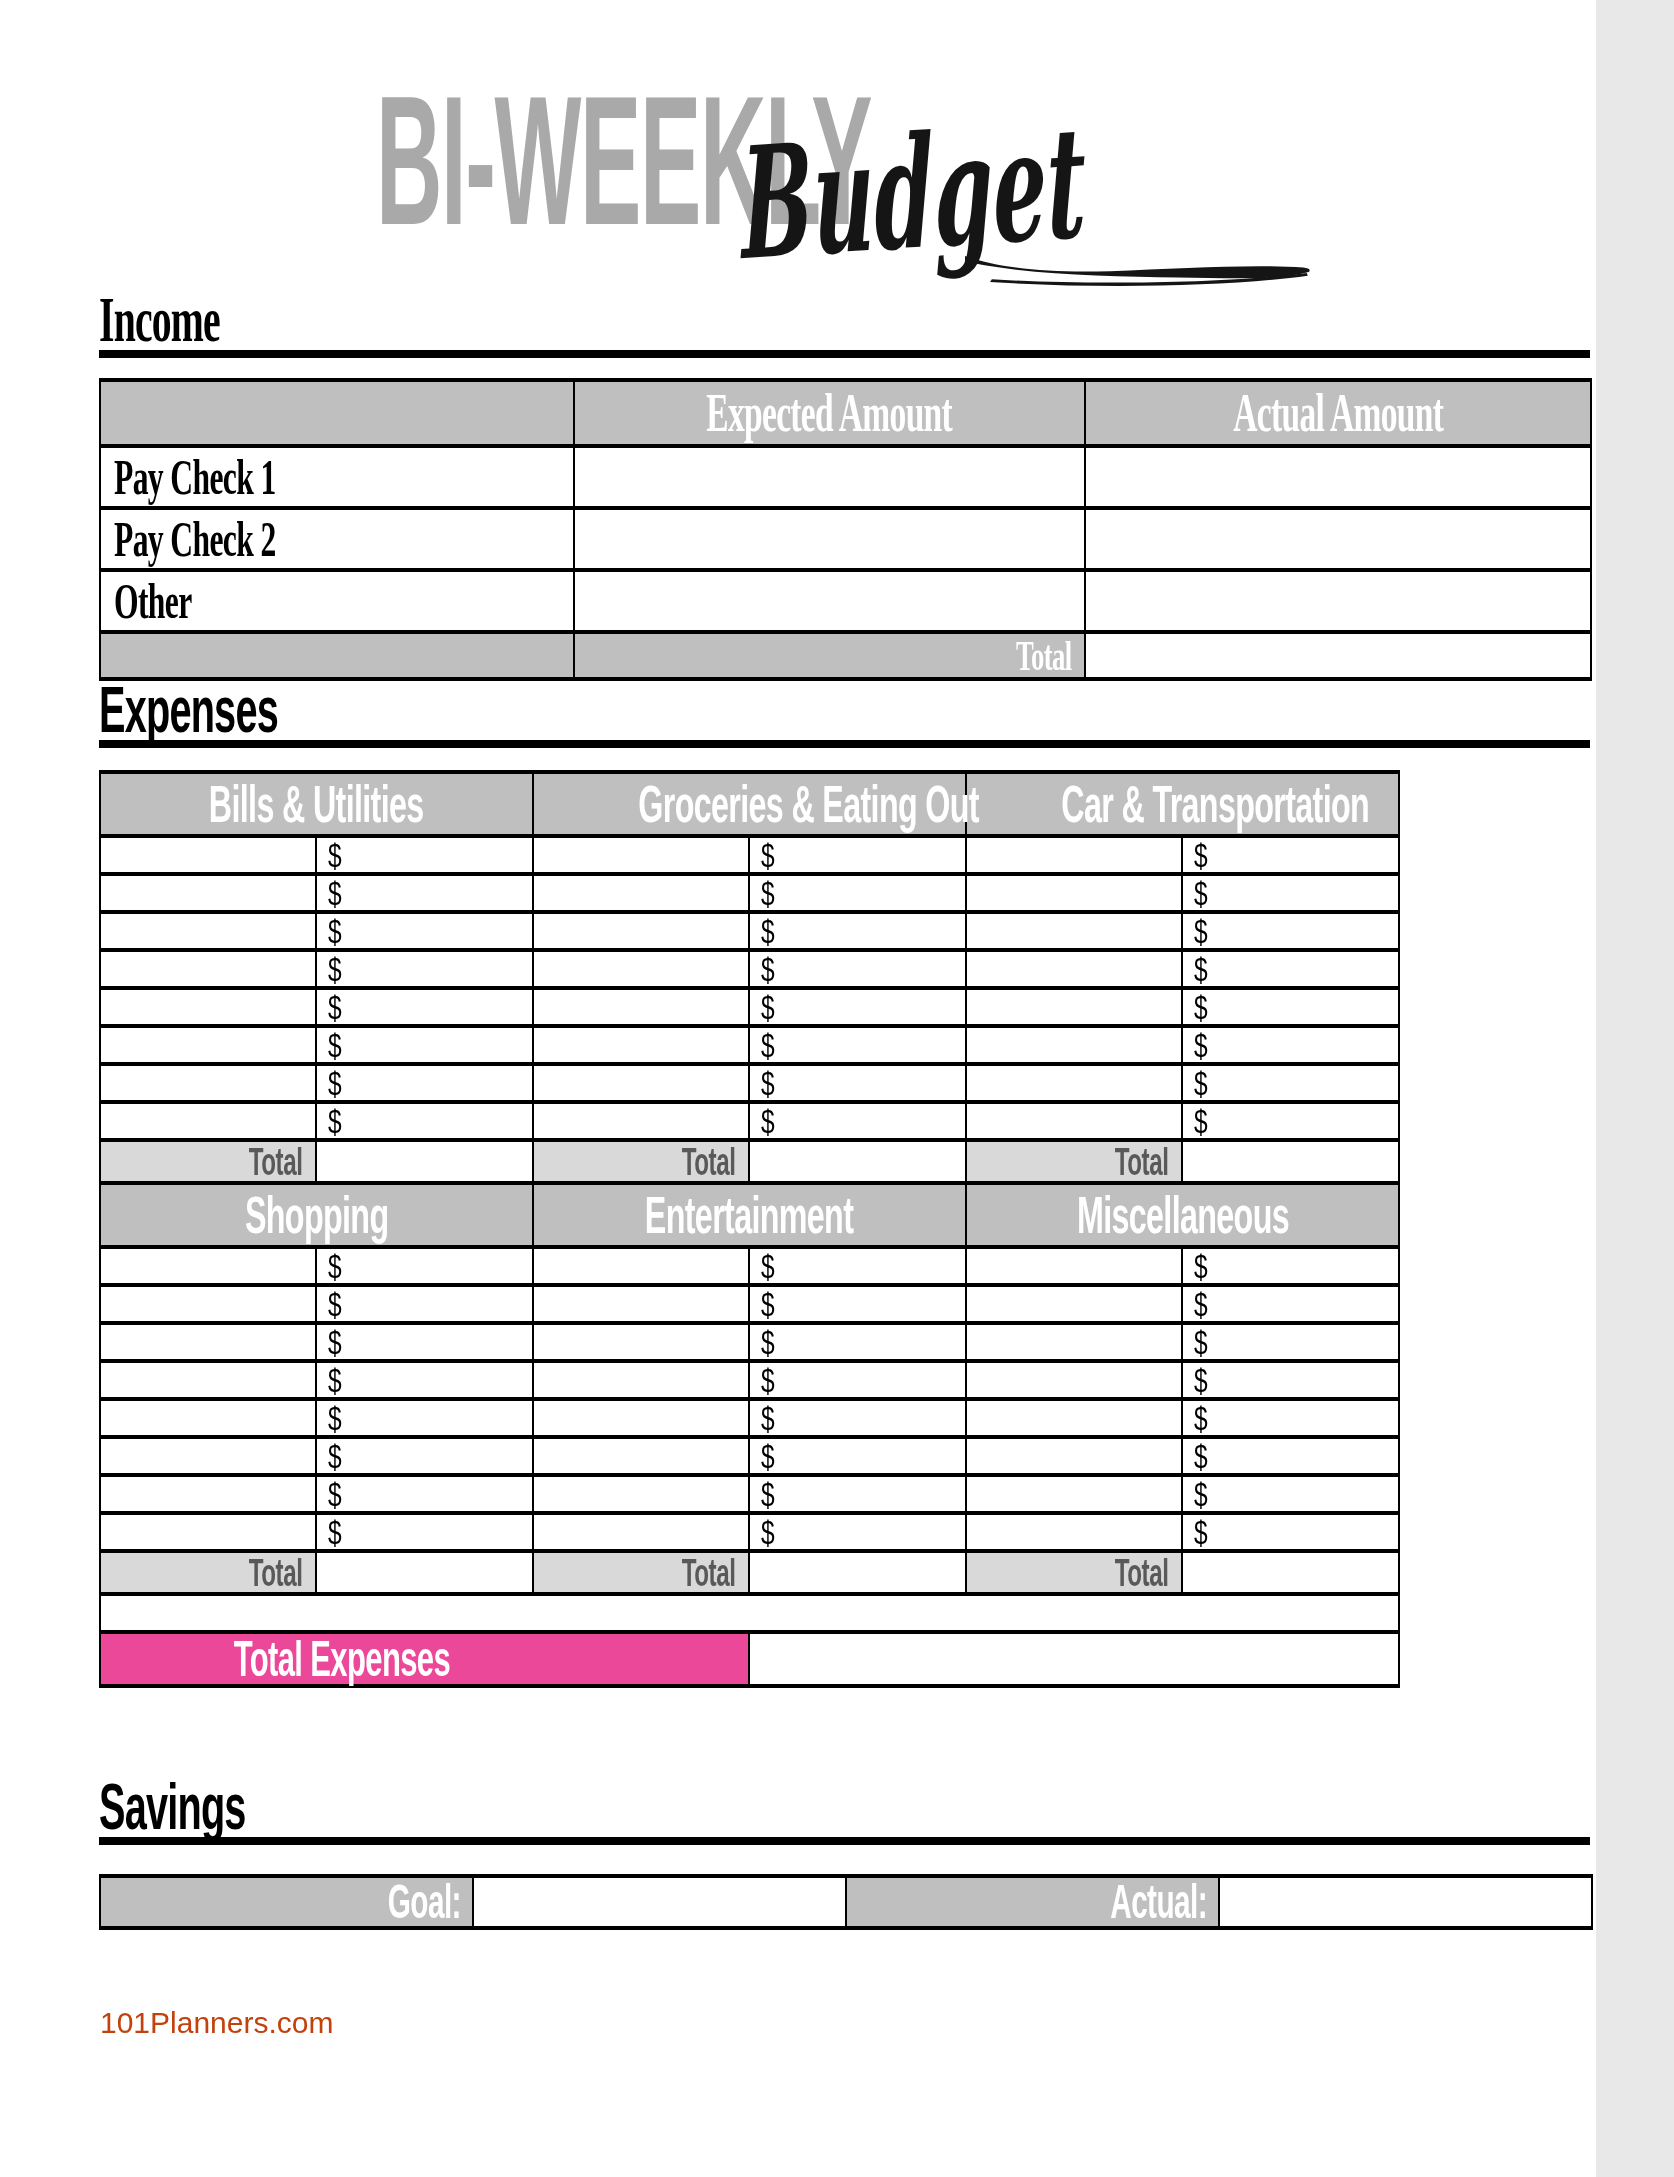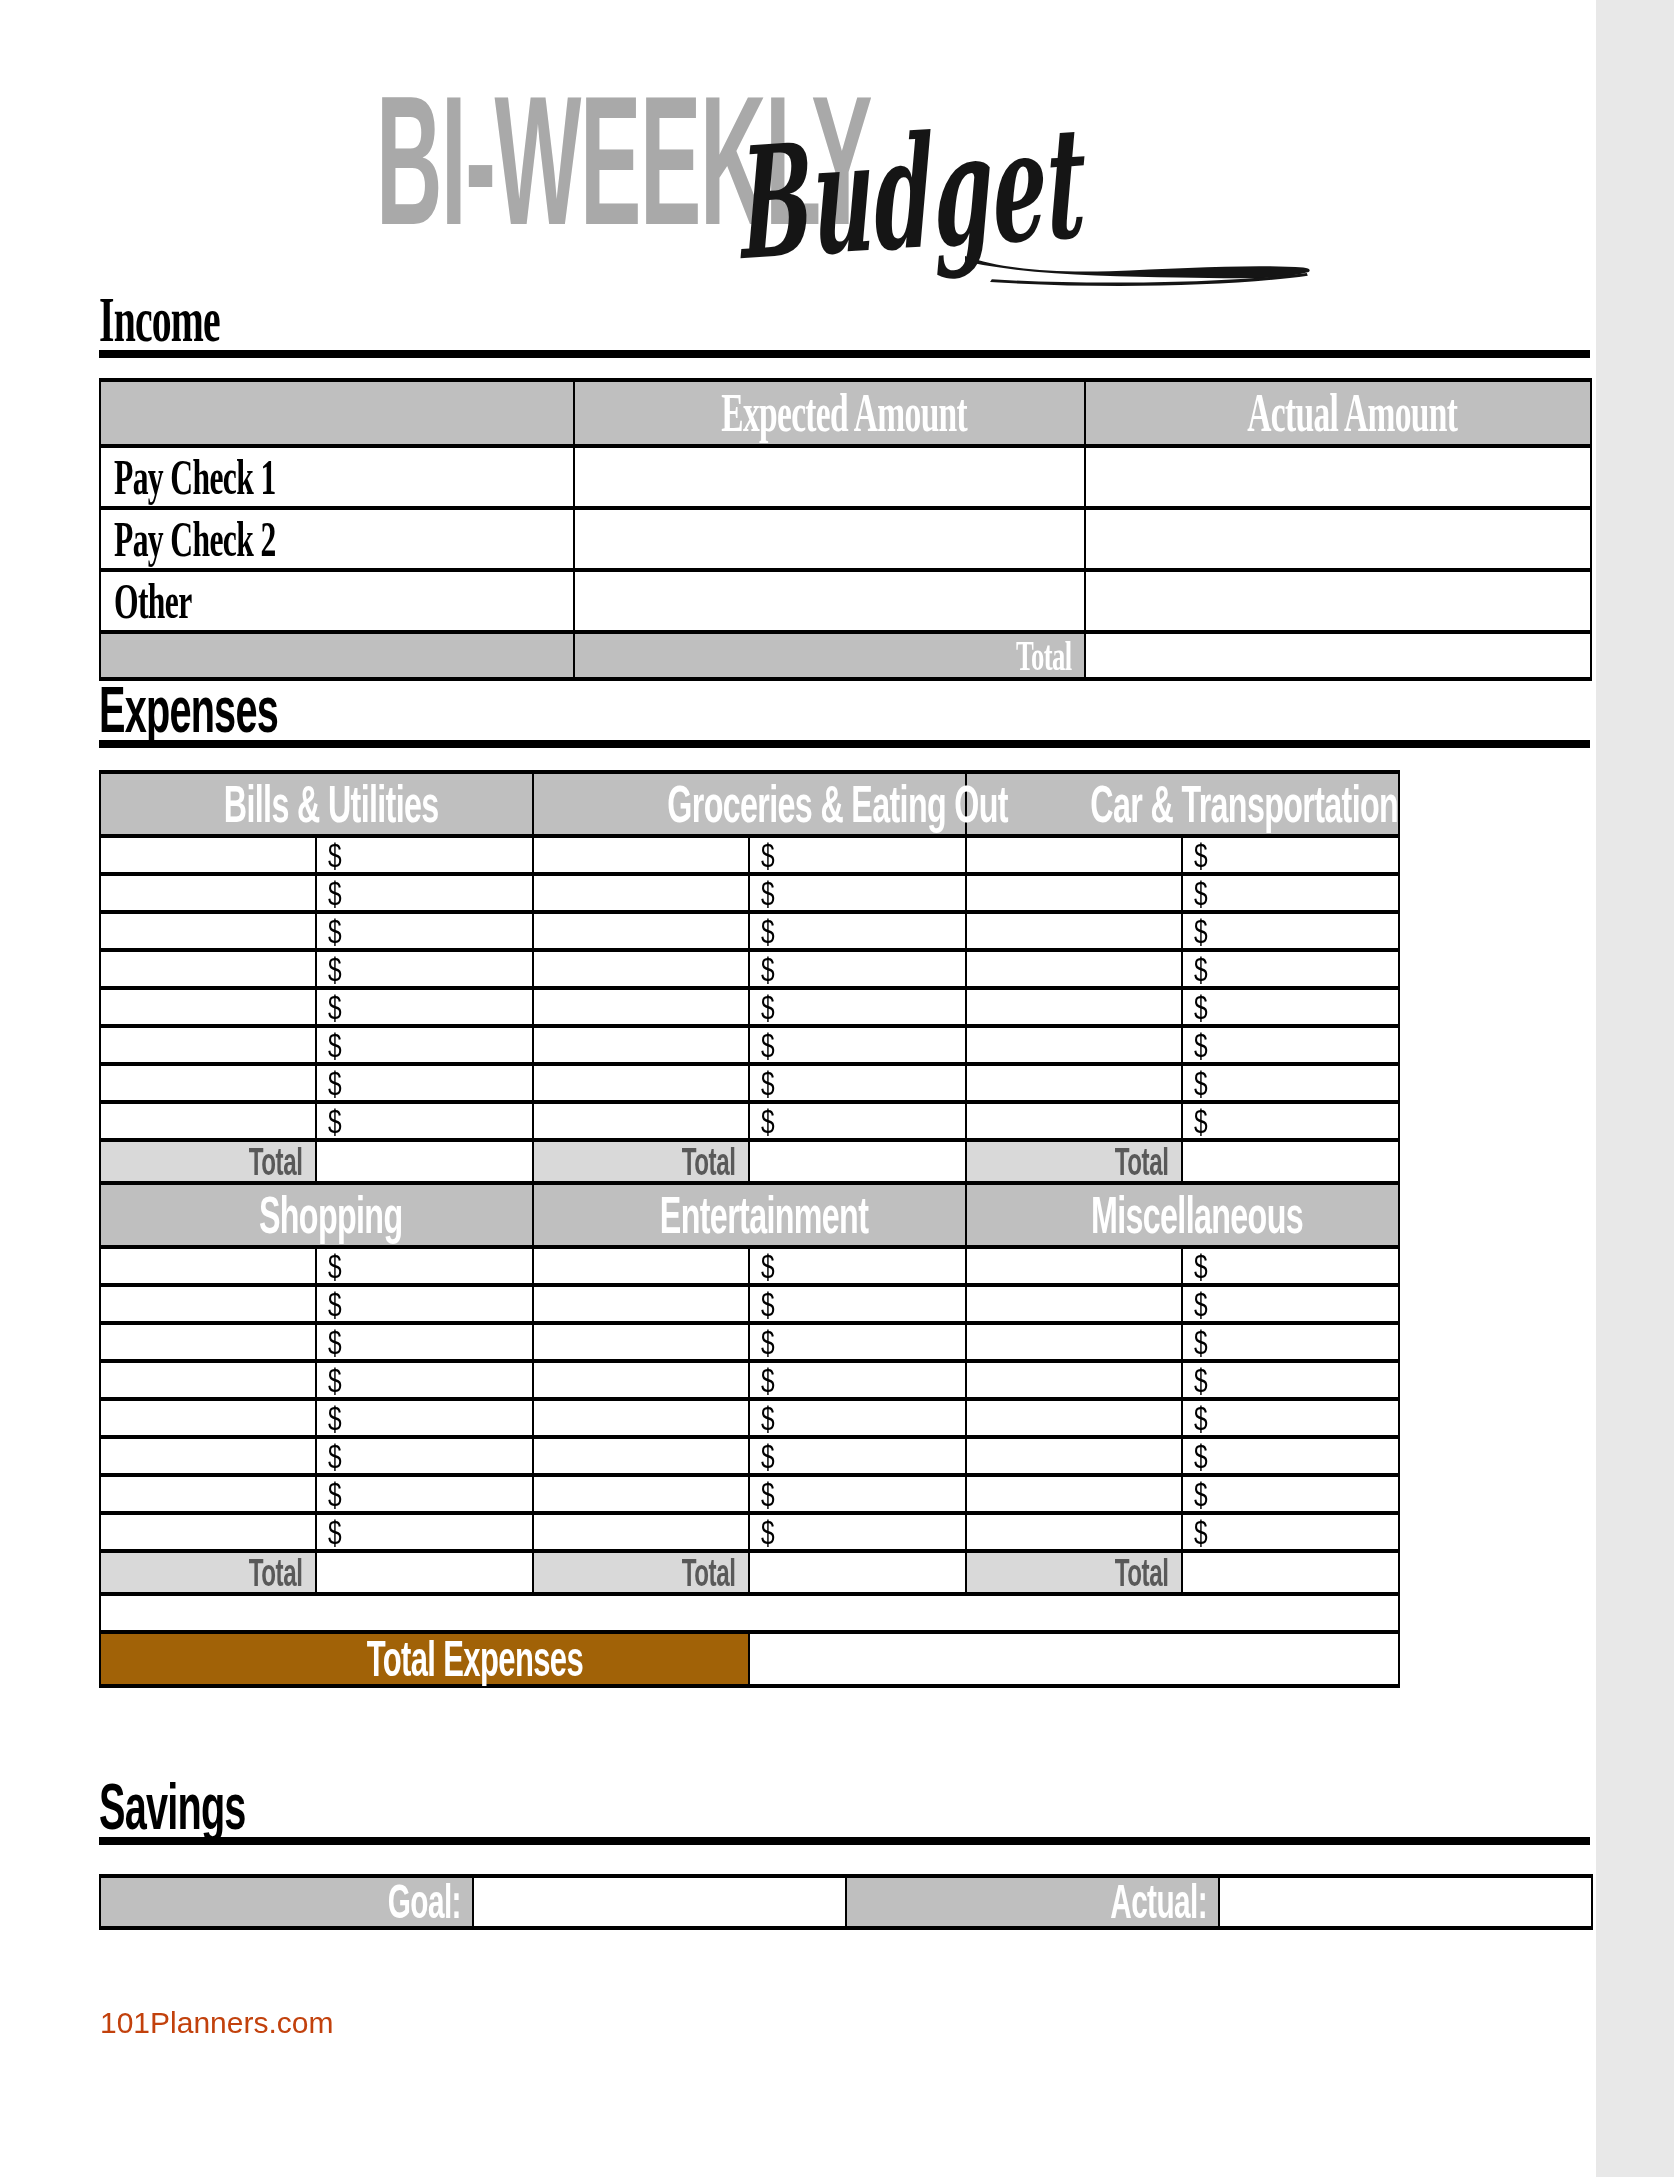--- a/index.html
+++ b/index.html
@@ -36,21 +36,21 @@
   #section-income   { top:288px;font-family:Liberation Serif, serif; }
   #section-expenses { top:678px; }
   #section-savings  { top:1775px; }
 
   .sec-heading { font-size:64px; color:#000000; display:block; height:57px; }
   .sec-rule { height:8px; background:#000000; width:1491px; margin-top:5.4px; }
 
   
   table { border-collapse:collapse; table-layout:fixed; background:#ffffff; }
   td { border:2.7px solid #000; border-top-width:4.5px; border-bottom-width:4.5px; vertical-align:middle; }
-  .hdr-gray { background:#bfbfbf; color:#ffffff;padding-left:29px; }
+  .hdr-gray { background:#bfbfbf; color:#ffffff; }
   .lt-gray  { background:#d9d9d9; }
 
   
   #income-table { width:1491px; margin-top:19.7px; }
   #income-table td.h { height:52px; text-align:center; font-size:54px; }
   #income-table td.rowlbl { height:39px; padding-left:12.5px; font-size:51px; color:#000; }
   #income-table td.blank { height:39px; }
   #income-table td.tot { height:47px; }
   #income-table .total-lbl { font-size:43px; color:#fff; }
 
@@ -58,21 +58,21 @@
   #expenses-table { width:1298px; margin-top:21.5px; }
   #expenses-table td.gh { height:50px; text-align:center; font-size:52px; }
   #expenses-table td.cell { height:36px; }
   #expenses-table td.amt { padding-left:10.7px; }
   .dollar { font-size:34px; font-weight:normal; transform:scaleX(0.72); color:#000;
             font-family:"Liberation Sans", sans-serif; }
   #expenses-table td.tlbl { height:38px; text-align:right; padding-right:12.5px; }
   #expenses-table .t-txt { font-size:39px; color:#595959; }
   #expenses-table td.tamt { height:38px; }
   #expenses-table td.spacer { height:38px; background:#fff; }
-  #expenses-table td.grand { height:52px; background:#a16207; text-align:center; padding-right:31px; }
+  #expenses-table td.grand { height:52px; background:#ec4899; text-align:left; padding-right:31px; }
   #expenses-table .grand-txt { font-size:50px; color:#ffffff; }
   #expenses-table td.grand-blank { height:52px; background:#fff; }
 
   
   #savings-table { width:1491px; margin-top:29px; }
   #savings-table td { height:52px; }
   #savings-table td.slbl { text-align:right; padding-right:10.7px; }
   #savings-table .s-txt { font-size:48px; color:#ffffff; }
 
   

